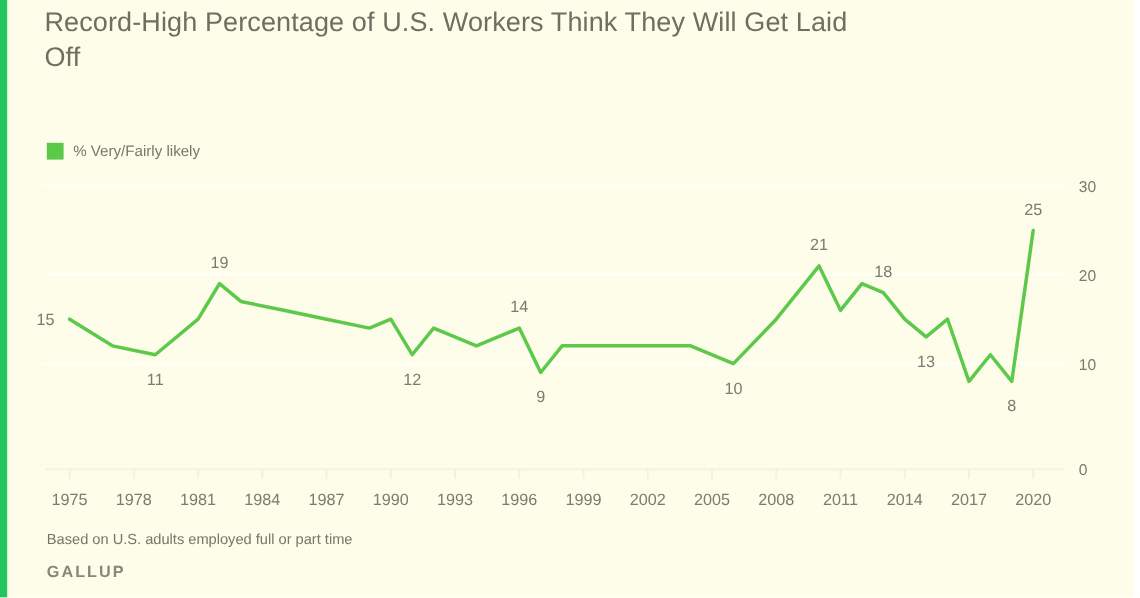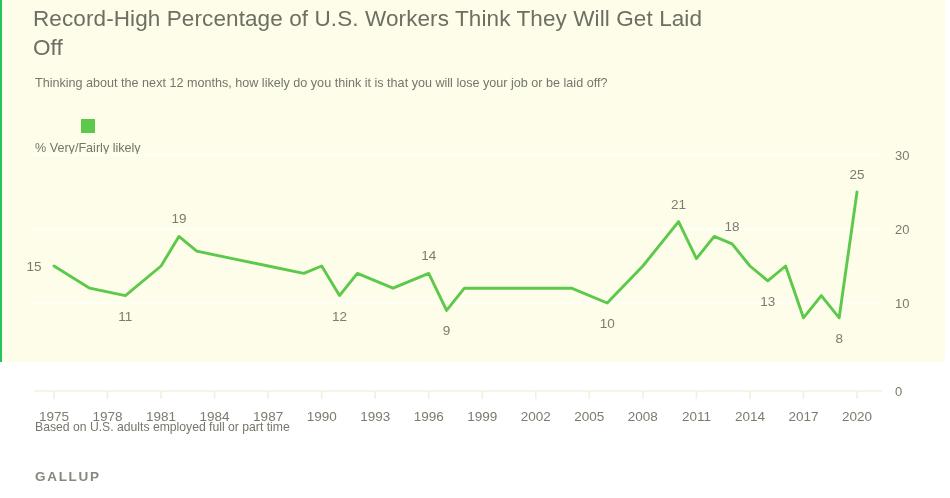--- a/index.html
+++ b/index.html
@@ -9,24 +9,24 @@
   }
   body {
     width: 950px;
     height: 498px;
     font-family: "Liberation Sans", sans-serif;
     overflow: hidden;
   }
   #chart-card {
     position: relative;
     width: 950px;
-    height: 362px;
+    height: 498px;
     background: #fdfdea;
     box-sizing: border-box;
-    border-left: 2px solid #22c55e;
+    border-left: 6px solid #22c55e;
     border-right: 5px solid #ffffff;
   }
   #title {
     position: absolute;
     left: 31px;
     top: 4px;
     width: 700px;
     font-size: 22.5px;
     line-height: 29px;
     font-weight: 400;
@@ -43,21 +43,20 @@
     font-weight: 400;
     color: #76766a;
   }
   #legend {
     position: absolute;
     left: 33px;
     top: 119px;
     display: flex;
     align-items: center;
     gap: 8px;
-    flex-direction: column;
   }
   #legend-swatch {
     width: 14px;
     height: 14px;
     background: #5cc94a;
     display: block;
   }
   #legend-label {
     font-size: 12.6px;
     color: #76766a;
@@ -101,42 +100,41 @@
   }
   .point-label {
     font-family: "Liberation Sans", sans-serif;
     font-size: 13.5px;
     fill: #7b7b6f;
     text-anchor: middle;
   }
   #source-note {
     position: absolute;
     left: 33px;
-    top: 420px;
+    top: 442px;
     font-size: 12.2px;
     color: #76766a;
   }
   #brand {
     position: absolute;
     left: 33px;
     top: 469px;
     font-size: 13.5px;
     color: #87877a;
     letter-spacing: 1.7px;
     font-weight: 700;
   }
 </style>
 </head>
 <body>
 
 <div id="chart-card">
 
   <div id="title">Record-High Percentage of U.S. Workers Think They Will Get Laid Off</div>
 
-  <div id="subtitle">Thinking about the next 12 months, how likely do you think it is that you will lose your job or be laid off?</div>
 
   <div id="legend">
     <span id="legend-swatch"></span>
     <span id="legend-label">% Very/Fairly likely</span>
   </div>
 
   <svg id="plot-svg" width="950" height="498">
     <g id="gridlines">
         <line x1="30" y1="303" x2="880" y2="303" class="grid-line"></line>
         <line x1="30" y1="229" x2="880" y2="229" class="grid-line"></line>

